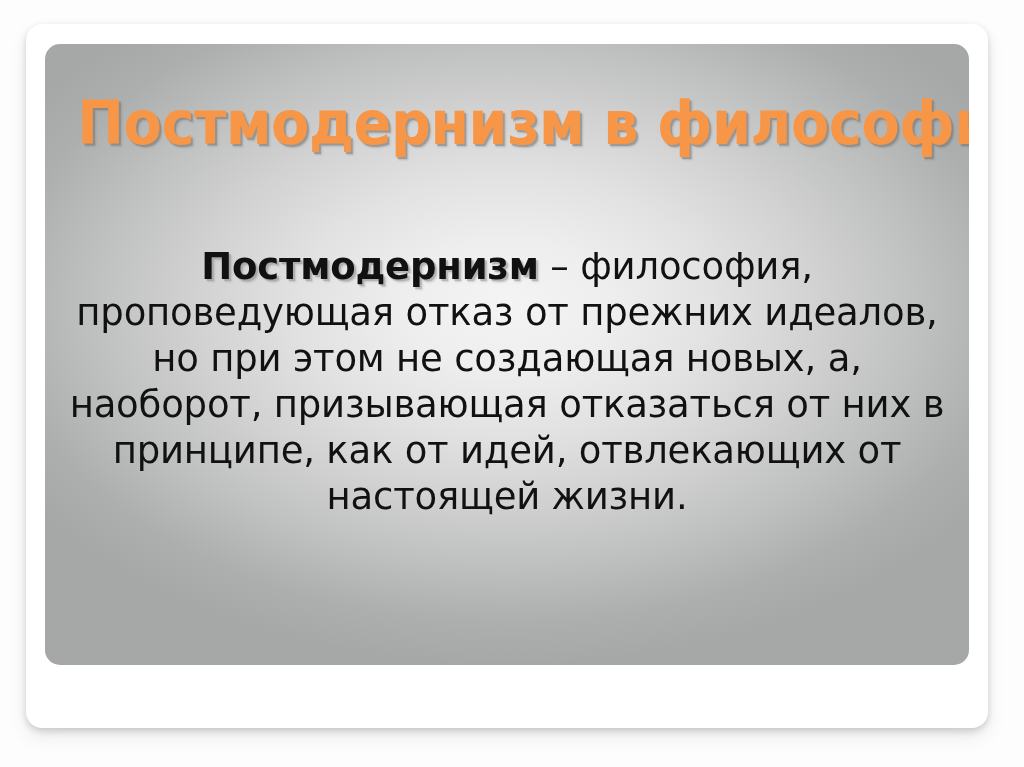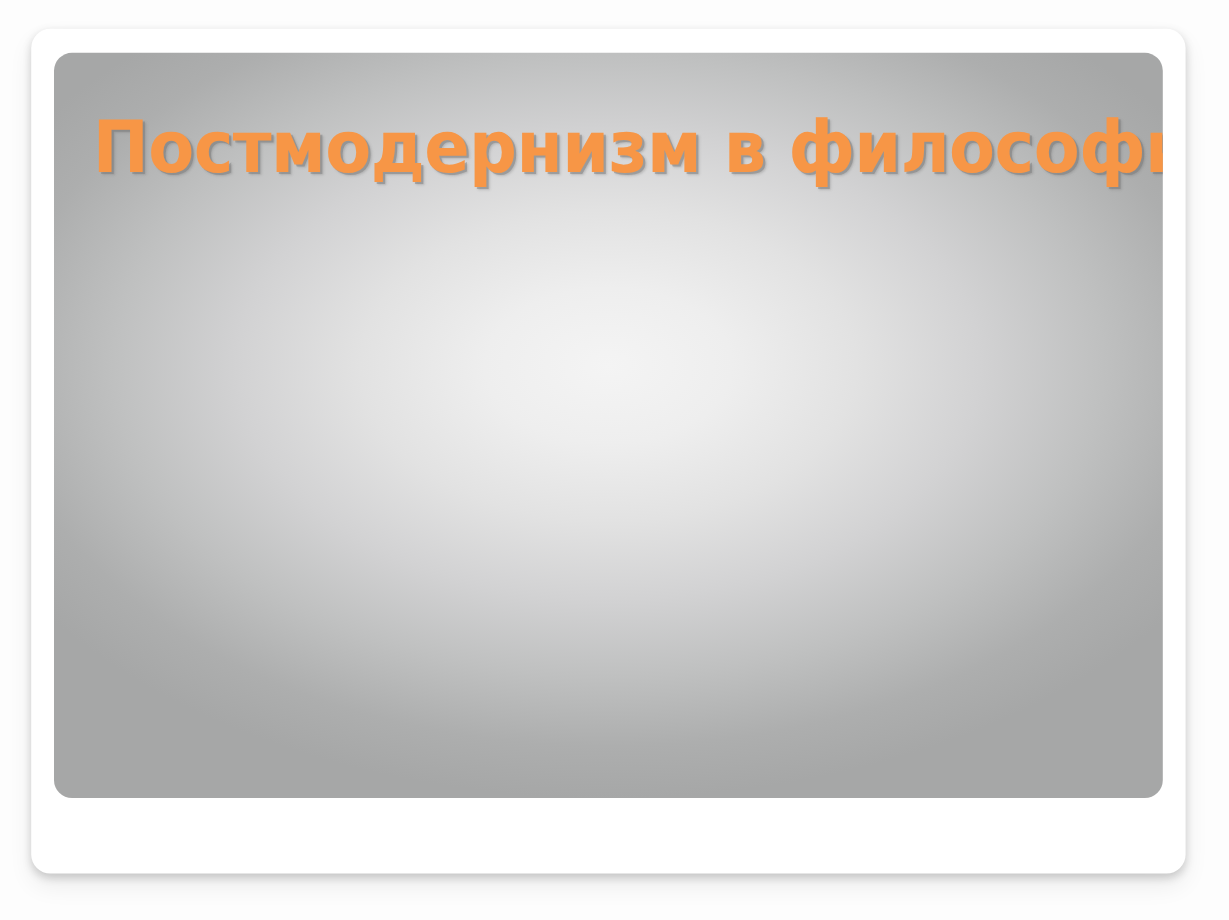--- a/index.html
+++ b/index.html
@@ -109,18 +109,21 @@
 <body>
 
 <div class="page">
 
   <div class="slide-frame">
 
     <div class="slide">
 
       <div class="slide-title">Постмодернизм в философии</div>
 
+      <div class="slide-body">
+        <span class="term">Постмодернизм</span><span class="dash"> – </span><span class="definition">философия, проповедующая отказ от прежних идеалов, но при этом не создающая новых, а, наоборот, призывающая отказаться от них в принципе, как от идей, отвлекающих от настоящей жизни.</span>
+      </div>
 
     </div>
 
   </div>
 
 </div>
 
 </body></html>

